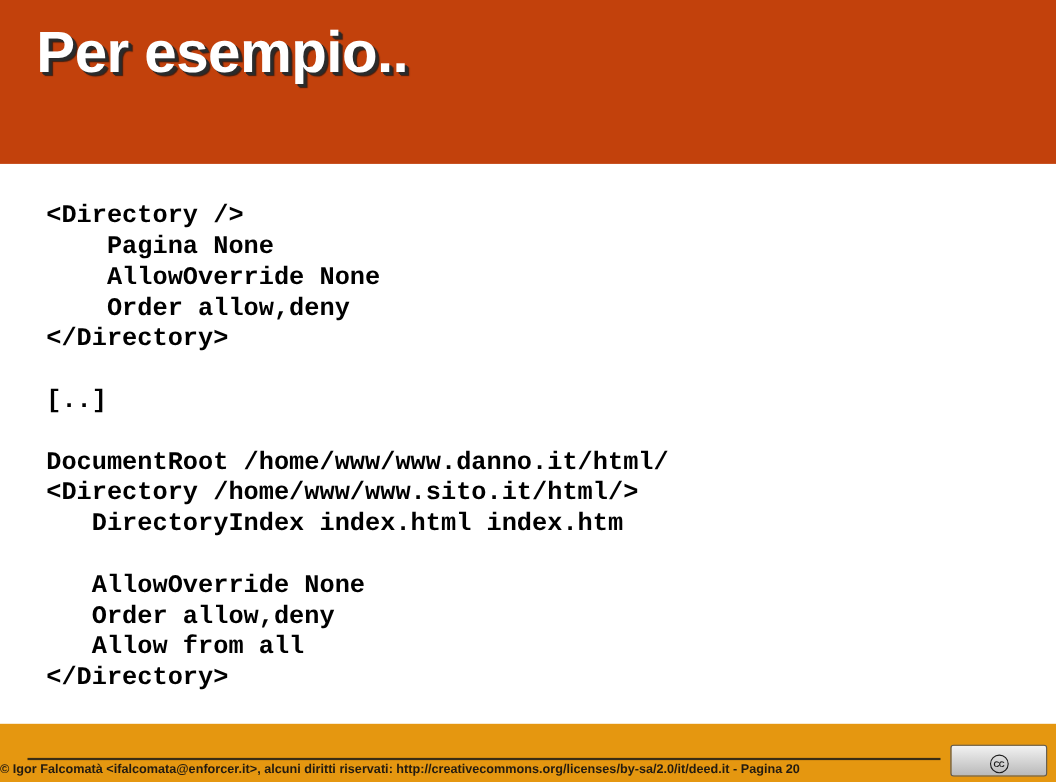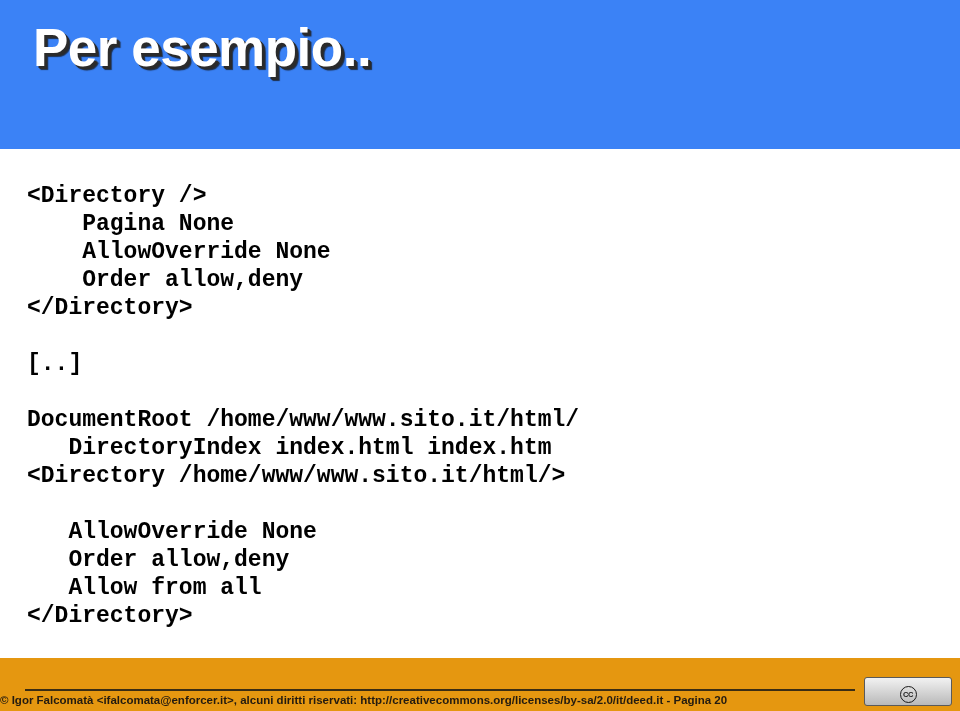--- a/index.html
+++ b/index.html
@@ -21,21 +21,21 @@
     background: #ffffff;
   }
 
   
   .header-band {
     position: absolute;
     left: 0;
     top: 0;
     width: 960px;
     height: 149px;
-    background: #3b82f6;
+    background: #c2410c;
   }
 
   .slide-title {
     position: absolute;
     left: 33px;
     top: 17px;
     font-family: "Liberation Sans", sans-serif;
     font-size: 53px;
     font-weight: bold;
     color: #ffffff;
@@ -43,21 +43,21 @@
     white-space: nowrap;
     text-shadow:
        2px 2px 0 #2b2b2b,
        3px 3px 0 #2b2b2b,
        4px 4px 1px rgba(20,20,20,0.75);
   }
 
   
   .code-area {
     position: absolute;
-    left: 27px;
+    left: 42px;
     top: 182px;
     width: 880px;
   }
 
   .code-line {
     font-family: "Liberation Mono", monospace;
     font-size: 23px;
     font-weight: bold;
     line-height: 28px;
     color: #000000;
@@ -176,23 +176,23 @@
 
   <div class="code-area">
     <div class="code-line">&lt;Directory /&gt;</div>
     <div class="code-line">    Pagina None</div>
     <div class="code-line">    AllowOverride None</div>
     <div class="code-line">    Order allow,deny</div>
     <div class="code-line">&lt;/Directory&gt;</div>
     <div class="code-line blank"></div>
     <div class="code-line">[..]</div>
     <div class="code-line blank"></div>
-    <div class="code-line">DocumentRoot /home/www/www.sito.it/html/</div>
+    <div class="code-line">DocumentRoot /home/www/www.danno.it/html/</div>
+    <div class="code-line">&lt;Directory /home/www/www.sito.it/html/&gt;</div>
     <div class="code-line">   DirectoryIndex index.html index.htm</div>
-    <div class="code-line">&lt;Directory /home/www/www.sito.it/html/&gt;</div>
     <div class="code-line blank"></div>
     <div class="code-line">   AllowOverride None</div>
     <div class="code-line">   Order allow,deny</div>
     <div class="code-line">   Allow from all</div>
     <div class="code-line">&lt;/Directory&gt;</div>
   </div>
 
   <div class="footer-band"></div>
 
 

